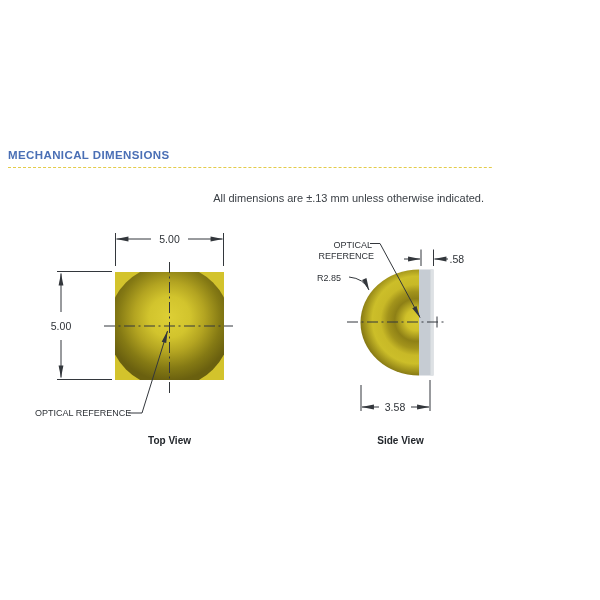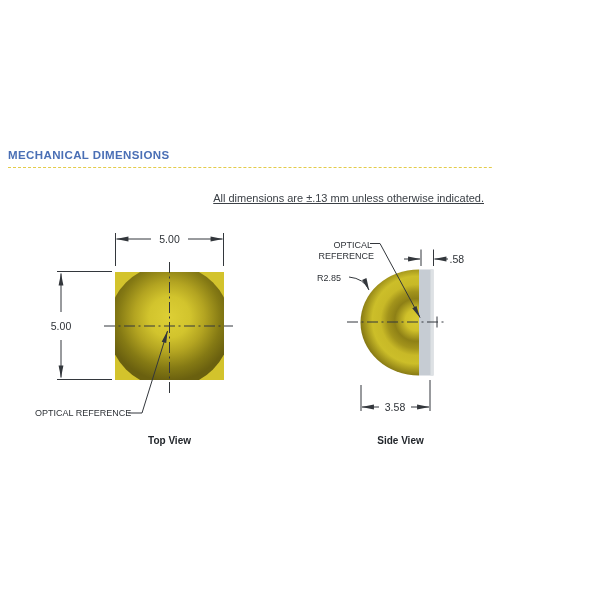--- a/index.html
+++ b/index.html
@@ -3,21 +3,21 @@
 <meta charset="utf-8">
 <style>
   html,body{margin:0;padding:0;background:#ffffff;}
   .page{position:relative;width:492px;height:600px;background:#ffffff;overflow:hidden;
         font-family:"Liberation Sans",sans-serif;}
   .section-title{position:absolute;left:8px;top:149px;font-size:11.5px;font-weight:bold;
         letter-spacing:.4px;color:#4a6fb5;}
   .title-rule{position:absolute;left:8px;top:167px;width:584px;height:0;
         border-top:1px dashed #e4cc4a;}
   .note{position:absolute;left:8px;top:177px;font-size:11px;color:#3b4046;}
-  .tol-note{position:absolute;right:8px;top:192px;font-size:11px;color:#3b4046;text-decoration:underline;}
+  .tol-note{position:absolute;right:8px;top:192px;font-size:11px;color:#3b4046;}
   svg{position:absolute;left:0;top:0;}
   .dwg-line{stroke:#33373c;stroke-width:1;fill:none;}
   .centerline{stroke:#33373c;stroke-width:1;fill:none;stroke-dasharray:11 3.5 2 3.5;}
   .dim-text{font-family:"Liberation Sans",sans-serif;font-size:10.5px;fill:#2e3237;}
   .label-text{font-family:"Liberation Sans",sans-serif;font-size:9px;fill:#2e3237;}
   .caption-text{font-family:"Liberation Sans",sans-serif;font-size:10px;font-weight:bold;fill:#23272c;}
 </style>
 </head>
 <body>
 

